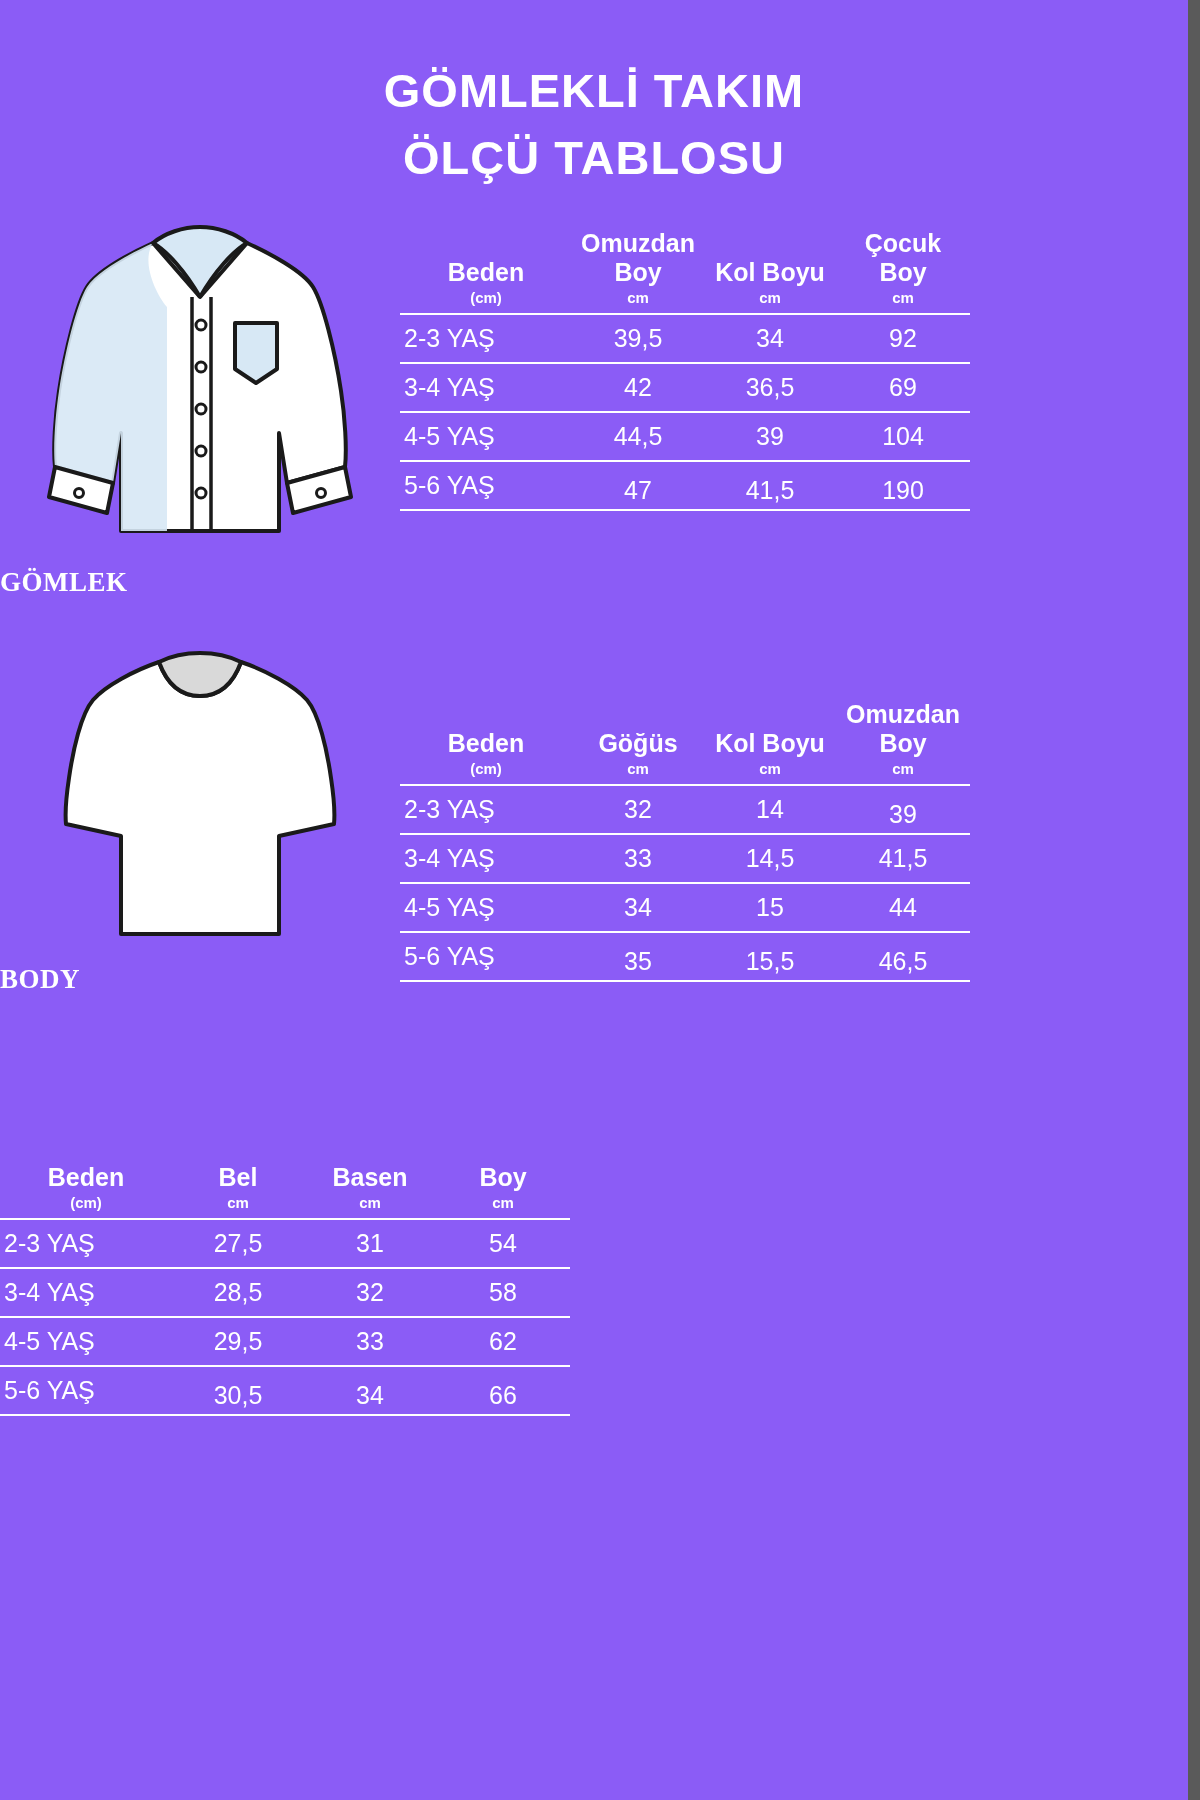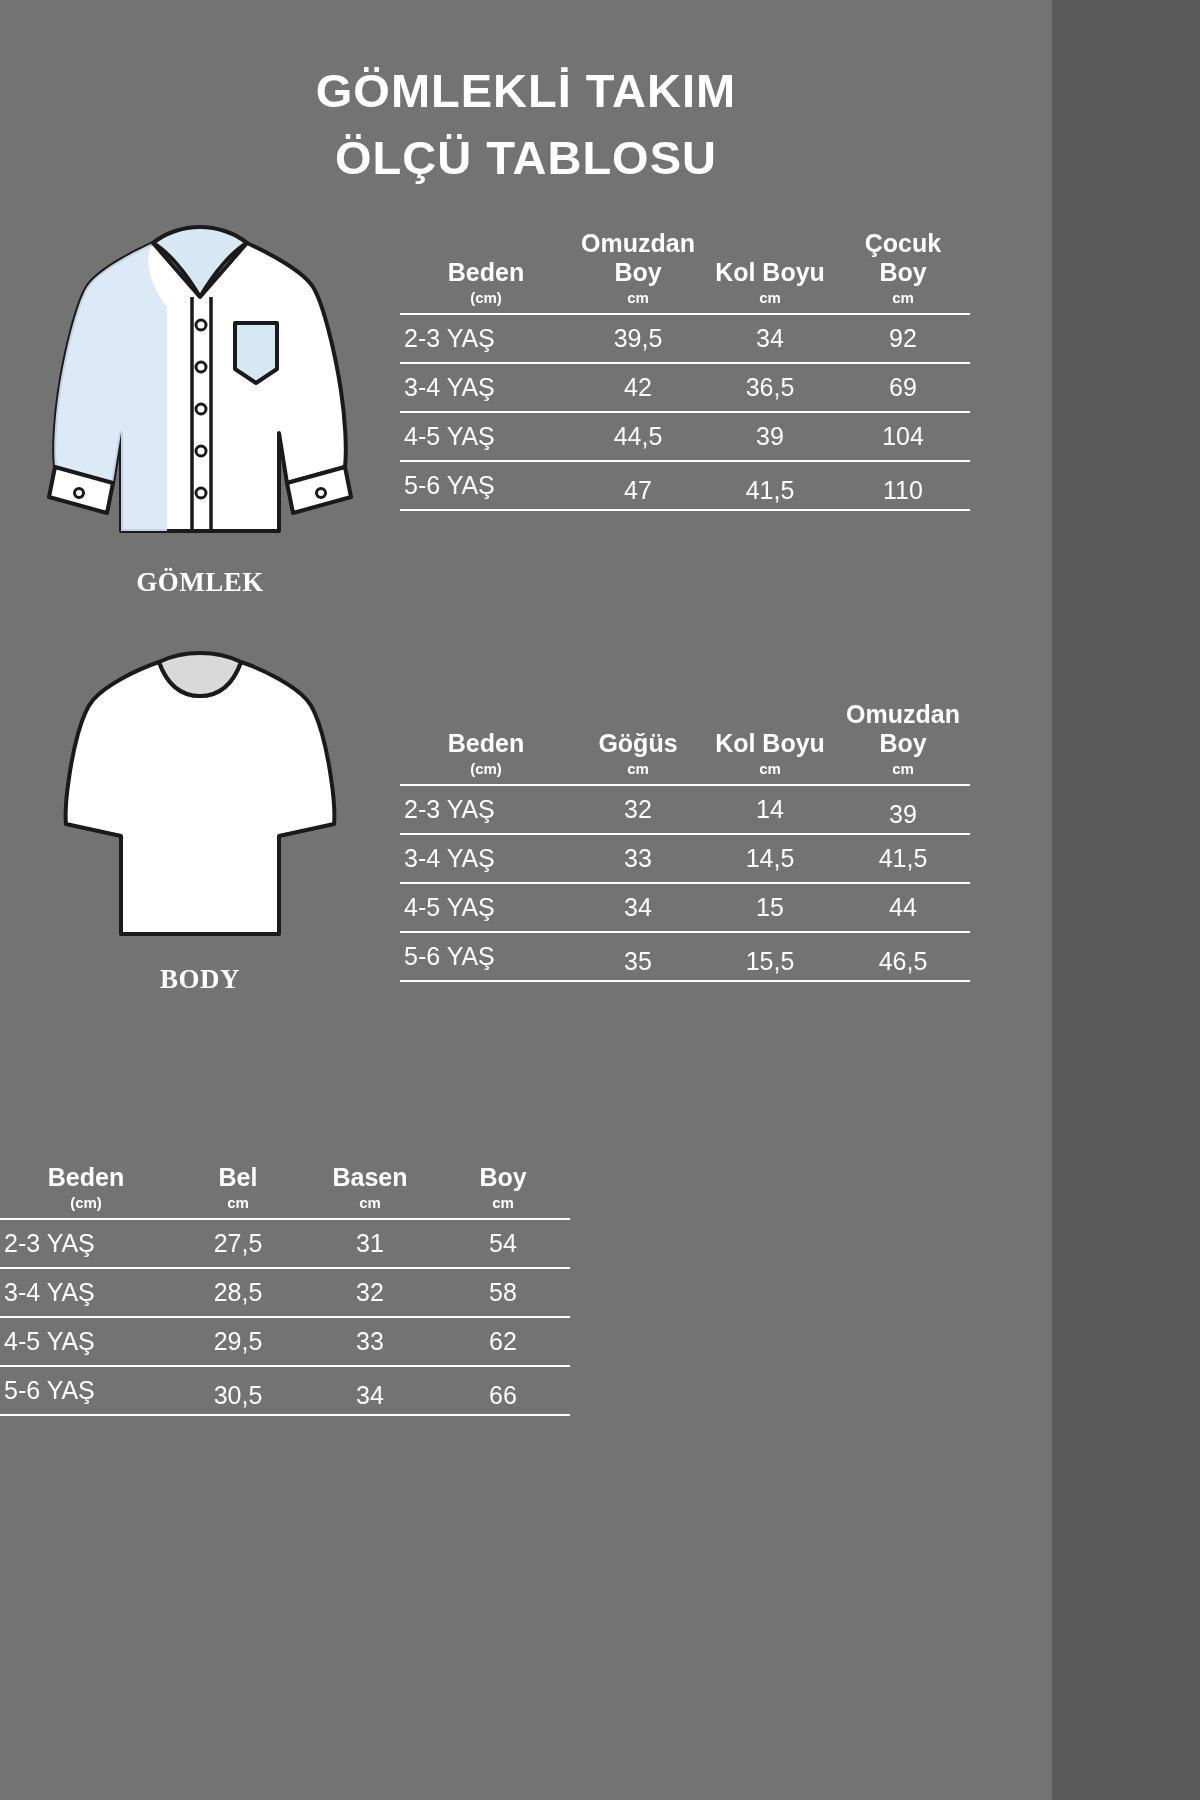--- a/index.html
+++ b/index.html
@@ -9,23 +9,23 @@
   }
   body {
     width: 1200px;
     height: 1800px;
     font-family: "Liberation Sans", sans-serif;
     color: #ffffff;
     overflow: hidden;
     position: relative;
   }
   .page {
-    width: 1052px;
+    width: 1188px;
     height: 1800px;
-    background: #737373;
+    background: #8b5cf6;
     position: relative;
     box-sizing: border-box;
   }
   
   .title-wrap {
     padding-top: 58px;
     text-align: center;
   }
   .title-line {
     font-size: 47px;
@@ -36,21 +36,21 @@
   }
   
   .section {
     position: relative;
     display: flex;
     align-items: flex-start;
   }
   .fig-col {
     width: 400px;
     flex: 0 0 400px;
-    text-align: center;
+    text-align: left;
     position: relative;
   }
   .fig-caption {
     font-family: "Liberation Serif", serif;
     font-weight: bold;
     font-size: 27px;
     letter-spacing: 0.5px;
     color: #ffffff;
     margin-top: 6px;
   }
@@ -200,21 +200,21 @@
           <tr>
             <td class="cell-beden">4-5 YAŞ</td>
             <td>44,5</td>
             <td>39</td>
             <td>104</td>
           </tr>
           <tr class="last">
             <td class="cell-beden">5-6 YAŞ</td>
             <td class="jitter-down">47</td>
             <td class="jitter-down">41,5</td>
-            <td class="jitter-down">110</td>
+            <td class="jitter-down">190</td>
           </tr>
         </tbody>
       </table>
     </div>
   </div>
 
   <div class="section" id="section-body">
     <div class="fig-col">
       <svg width="330" height="320" viewBox="0 0 330 320" aria-hidden="true">
         <path d="M124 24 C100 32 70 48 58 62 C46 76 38 112 34 140 C31 160 30 176 31 186 L86 198 L86 296 L244 296 L244 198 L299 186 C300 176 299 160 296 140 C292 112 284 76 272 62 C260 48 230 32 206 24 C198 46 184 58 165 58 C146 58 132 46 124 24 Z" fill="#ffffff" stroke="#1a1a1a" stroke-width="4" stroke-linejoin="round"></path>

